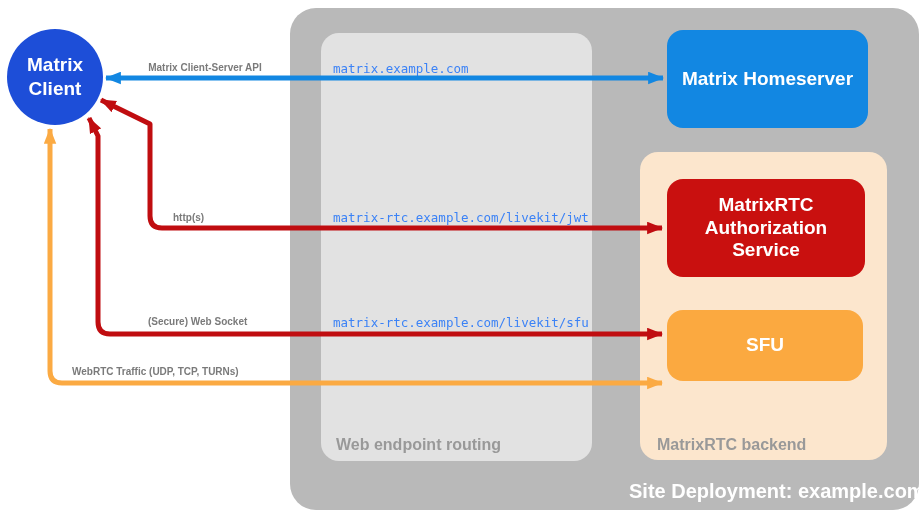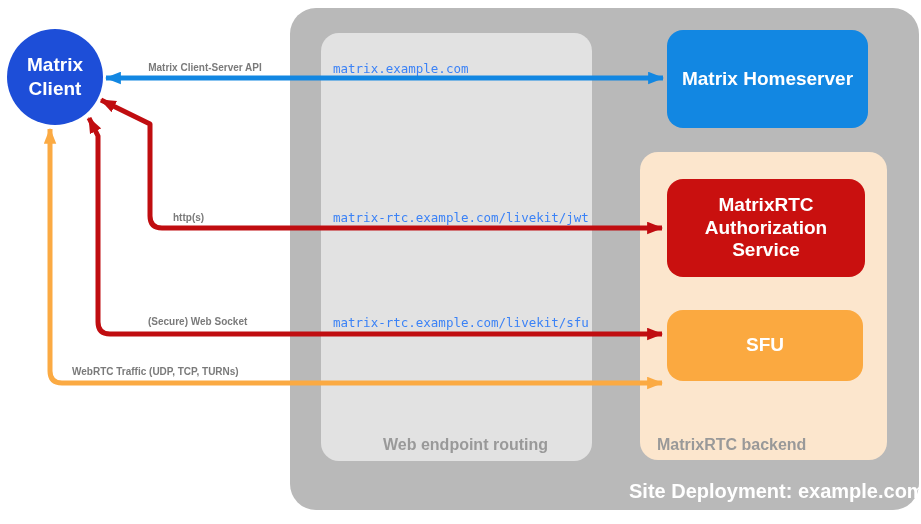--- a/index.html
+++ b/index.html
@@ -52,21 +52,21 @@
     font-size:20px;font-weight:bold;color:#ffffff;white-space:nowrap;
   }
   svg.wires{position:absolute;left:0;top:0;pointer-events:none;}
 </style>
 </head>
 <body>
 
 <div class="abs site-box"></div>
 
 <div class="abs routing-box"></div>
-<div class="abs zone-label" style="left:336px;top:436px;margin-left:47px;">Web endpoint routing</div>
+<div class="abs zone-label" style="left:336px;top:436px;">Web endpoint routing</div>
 
 <div class="abs backend-box"></div>
 <div class="abs zone-label" style="left:657px;top:436px;">MatrixRTC backend</div>
 
 <div class="abs site-label">Site Deployment: example.com</div>
 
 <div class="abs endpoint" style="left:333px;top:61px;">matrix.example.com</div>
 <div class="abs endpoint" style="left:333px;top:210px;">matrix-rtc.example.com/livekit/jwt</div>
 <div class="abs endpoint" style="left:333px;top:315px;">matrix-rtc.example.com/livekit/sfu</div>
 

